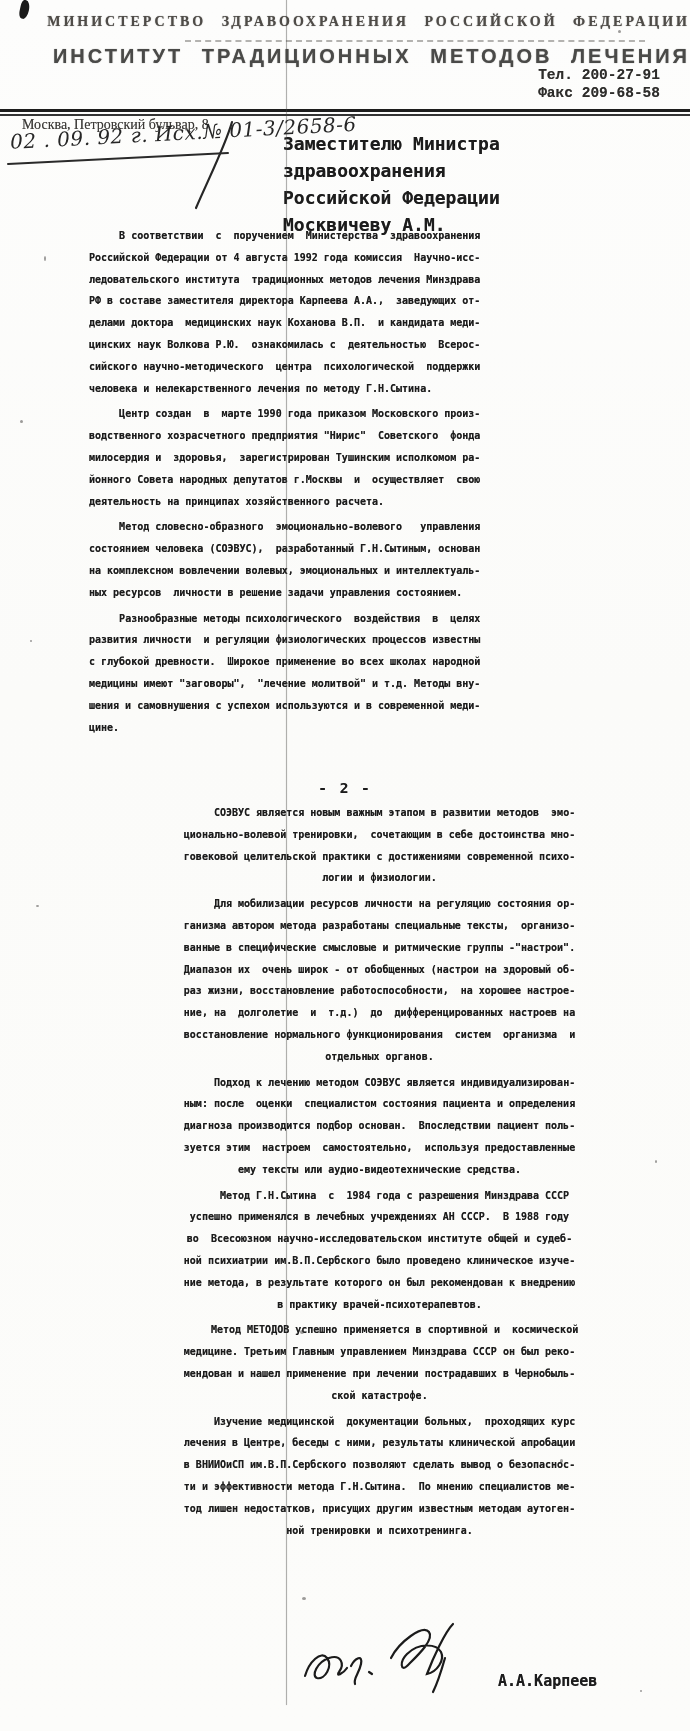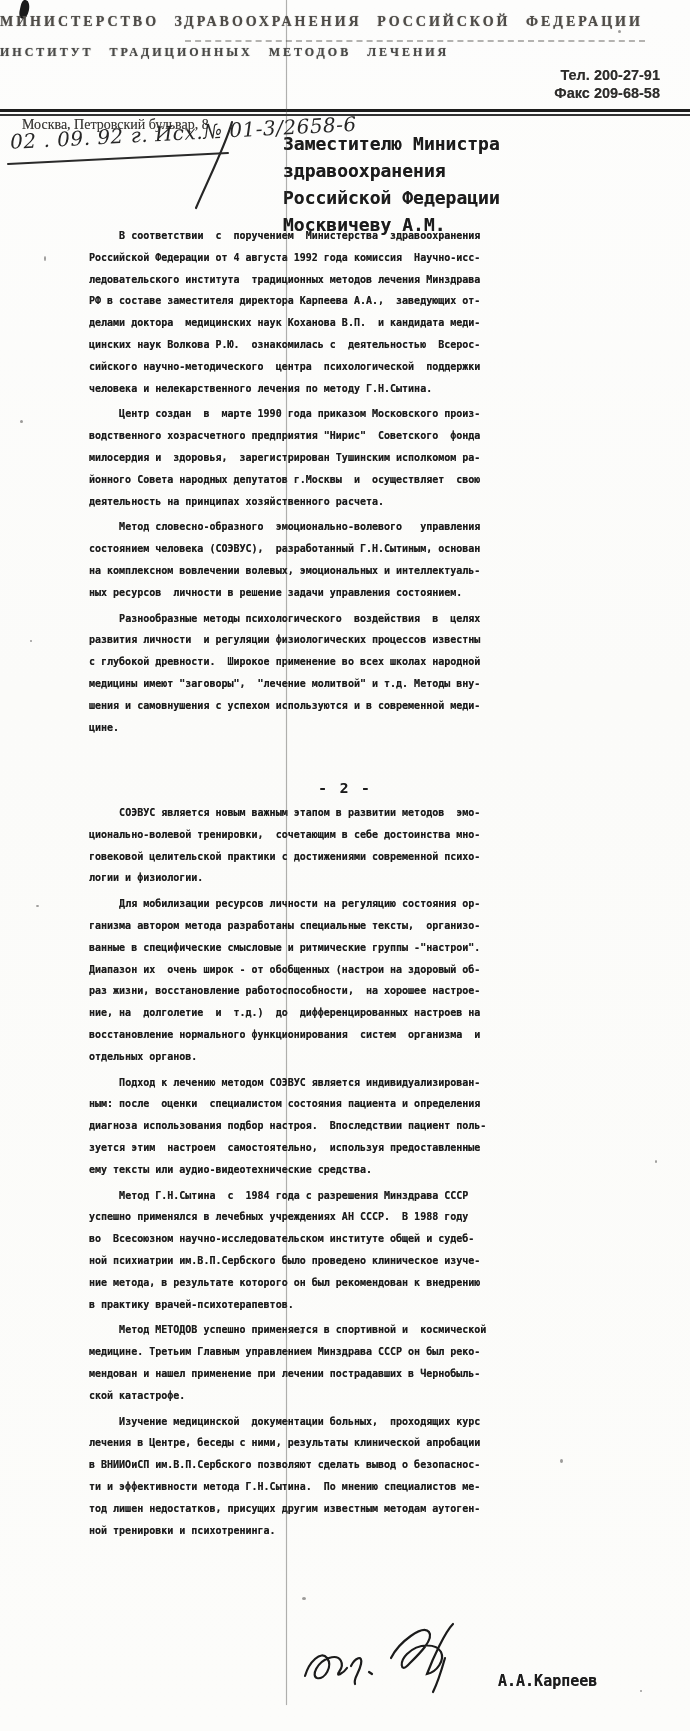--- a/index.html
+++ b/index.html
@@ -5,44 +5,44 @@
   html,body{margin:0;padding:0;background:#888;}
   .page{
     position:relative;width:690px;height:1731px;margin:0 auto;
     background:linear-gradient(180deg,#fdfdfc 0%,#fbfbf9 40%,#fcfcfa 100%);
     overflow:hidden;
     font-family:"DejaVu Sans Mono",monospace;
     color:#1c1c1c;
   }
   
   .lh-line1{
-    position:absolute;top:14px;left:0;right:0;text-align:left;
+    position:absolute;top:14px;left:0;right:0;text-align:right;
     font-family:"Liberation Serif",serif;font-weight:bold;font-size:14px;
     letter-spacing:3px;word-spacing:9px;color:#4f4c48;
     text-shadow:0 0 1px rgba(80,78,74,.7);
   }
   .lh-dashes{
     position:absolute;top:40px;left:185px;right:45px;height:0;
     border-top:2px dashed rgba(90,88,84,.45);
   }
   .lh-line2{
-    position:absolute;top:45px;left:0;right:0;text-align:left;
-    font-family:Liberation Serif, serif;font-weight:bold;font-size:12px;
+    position:absolute;top:45px;left:0;right:0;text-align:right;
+    font-family:Liberation Sans, sans-serif;font-weight:bold;font-size:20px;
     letter-spacing:3px;word-spacing:10px;color:#4a4a48;
     text-shadow:0 0 1px rgba(80,78,74,.7);
   }
   .lh-address{
     position:absolute;top:80px;left:22px;
     font-family:"Liberation Serif",serif;font-size:14px;color:#3d3b38;
     text-shadow:0 0 .5px rgba(60,60,60,.6);
     margin-top:37px;
   }
   .lh-contacts{
-    position:absolute;top:66px;right:30px;text-align:right;
-    font-family:Liberation Sans, sans-serif;font-weight:bold;font-size:14.5px;
+    position:absolute;top:66px;right:30px;text-align:center;
+    font-family:Liberation Mono, monospace;font-weight:bold;font-size:14.5px;
     color:#2e2d2b;line-height:18px;text-shadow:0 0 .5px rgba(40,40,40,.5);
   }
   .rule-top{position:absolute;top:109px;left:0;right:0;height:3px;background:#1d1d1d;}
   .rule-bottom{position:absolute;top:114px;left:0;right:0;height:2px;background:#343434;}
   
   .fold{
     position:absolute;top:0;left:286px;width:1px;height:1705px;
     background:rgba(70,68,66,.42);box-shadow:0 0 1px rgba(70,68,66,.35);
   }
   
@@ -59,21 +59,21 @@
   }
   .hw-strokes{position:absolute;top:118px;left:0;}
   
   .addressee{
     position:absolute;top:130px;left:283px;width:360px;
     font-size:18px;font-weight:bold;line-height:27px;white-space:pre-wrap;
     text-shadow:0 0 .4px rgba(0,0,0,.55);
   }
   
   .body1{position:absolute;top:225px;left:80px;width:590px;}
-  .body2{position:absolute;top:802px;left:80px;width:590px;}
+  .body2{position:absolute;top:802px;left:80px;width:590px;text-align:center;}
   .para{
     font-size:10px;font-weight:bold;line-height:21.8px;
     white-space:pre-wrap;margin:0 0 4px 9px;
     text-shadow:0 0 .4px rgba(0,0,0,.55);
   }
   .page-marker{
     position:absolute;top:780px;left:0;right:0;text-align:center;
     font-size:14.5px;font-weight:bold;letter-spacing:2px;
     text-shadow:0 0 .4px rgba(0,0,0,.55);
   }
@@ -156,21 +156,21 @@
     <div class="para">     Для мобилизации ресурсов личности на регуляцию состояния ор-
 ганизма автором метода разработаны специальные тексты,  организо-
 ванные в специфические смысловые и ритмические группы -"настрои".
 Диапазон их  очень широк - от обобщенных (настрои на здоровый об-
 раз жизни, восстановление работоспособности,  на хорошее настрое-
 ние, на  долголетие  и  т.д.)  до  дифференцированных настроев на
 восстановление нормального функционирования  систем  организма  и
 отдельных органов.</div>
     <div class="para">     Подход к лечению методом СОЭВУС является индивидуализирован-
 ным: после  оценки  специалистом состояния пациента и определения
-диагноза использования подбор настроя.  Впоследствии пациент поль-
+диагноза производится подбор основан.  Впоследствии пациент поль-
 зуется этим  настроем  самостоятельно,  используя предоставленные
 ему тексты или аудио-видеотехнические средства.</div>
     <div class="para">     Метод Г.Н.Сытина  с  1984 года с разрешения Минздрава СССР
 успешно применялся в лечебных учреждениях АН СССР.  В 1988 году
 во  Всесоюзном научно-исследовательском институте общей и судеб-
 ной психиатрии им.В.П.Сербского было проведено клиническое изуче-
 ние метода, в результате которого он был рекомендован к внедрению
 в практику врачей-психотерапевтов.</div>
     <div class="para">     Метод МЕТОДОВ успешно применяется в спортивной и  космической
 медицине. Третьим Главным управлением Минздрава СССР он был реко-

